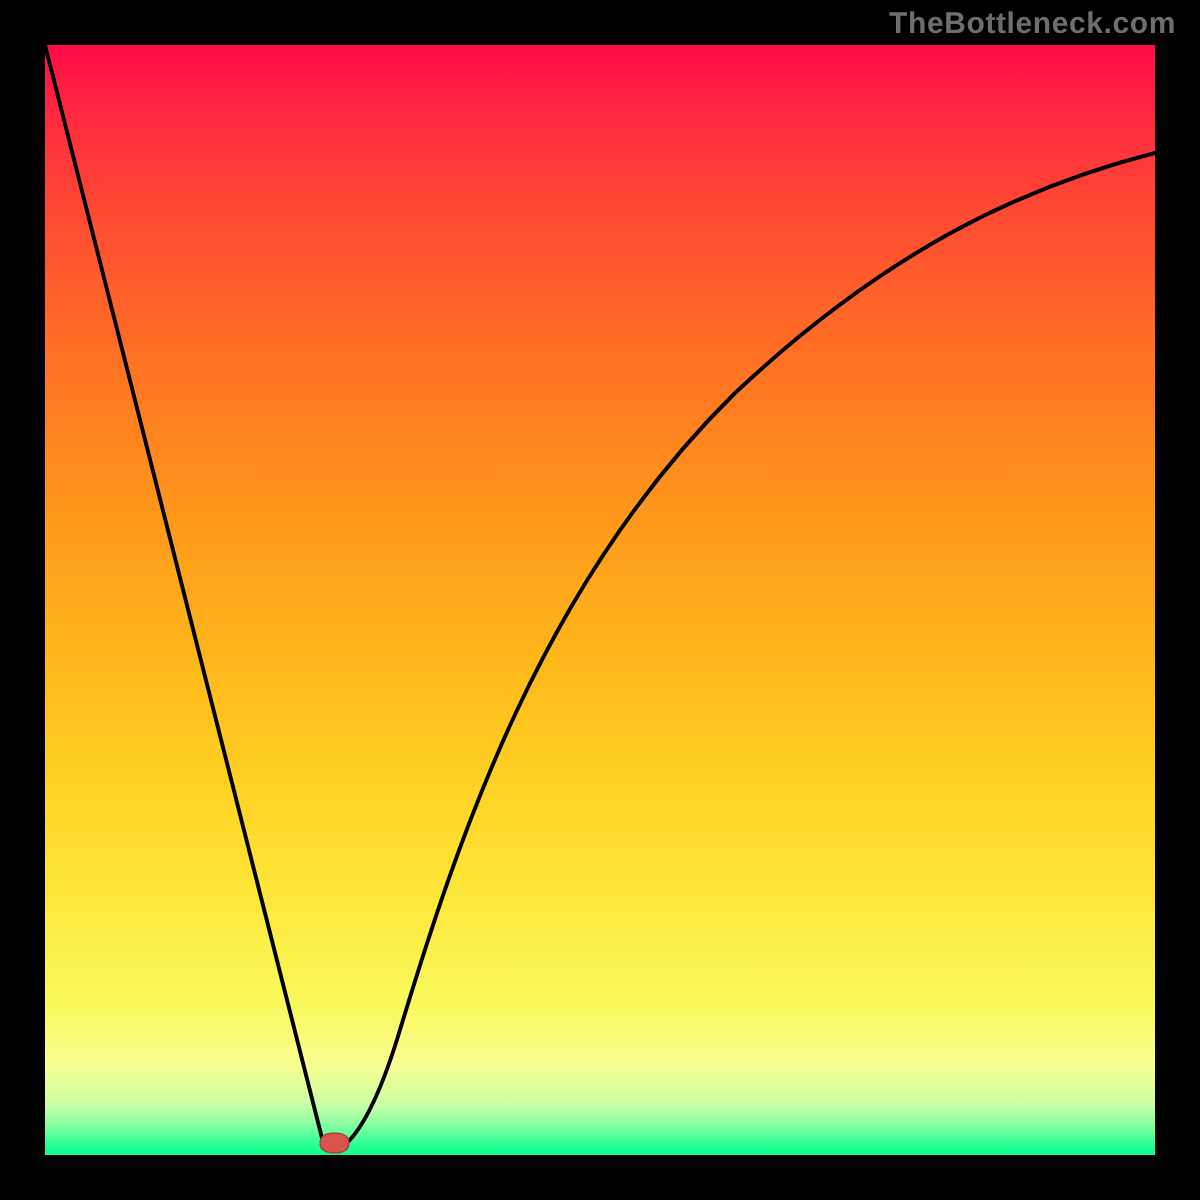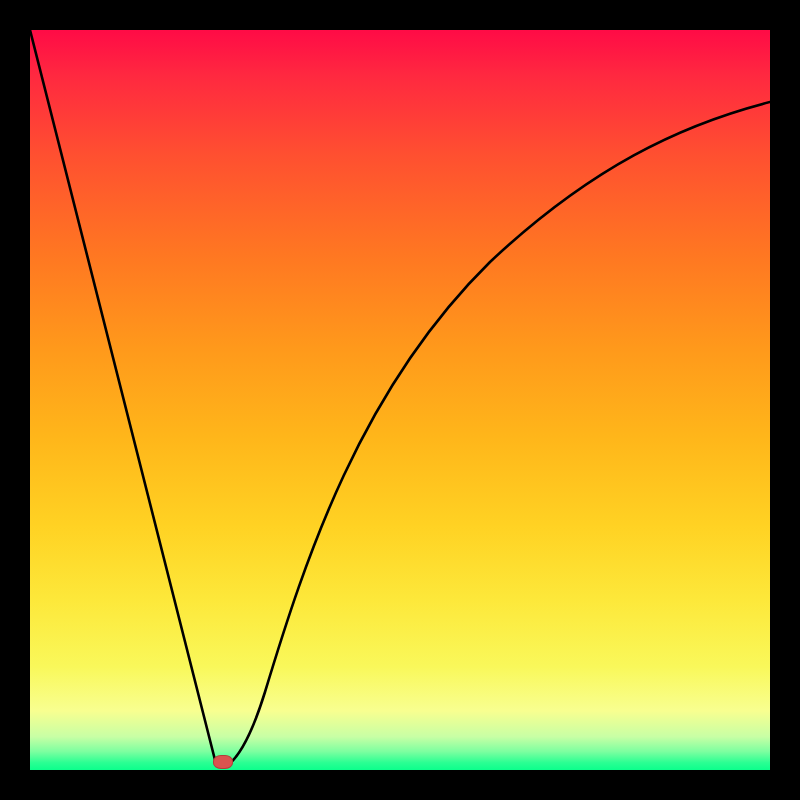--- a/index.html
+++ b/index.html
@@ -70,13 +70,14 @@
 </head>
 <body>
 
 <div class="frame">
   <div class="plot-area">
     <svg class="curve-svg" viewBox="0 0 740 740" preserveAspectRatio="none">
       <path fill="none" stroke="#000000" stroke-width="2.6" stroke-linecap="round" stroke-linejoin="round" d="M 0 0 L 185 730 Q 190 740 198 735 Q 217 720 235 662 C 275 530 330 360 460 232 C 560 138 650 95 740 72"></path>
     </svg>
     <div class="marker" style="left: 193px; top: 732px;"></div>
   </div>
+  <div class="watermark">TheBottleneck.com</div>
 </div>
 
 </body></html>

